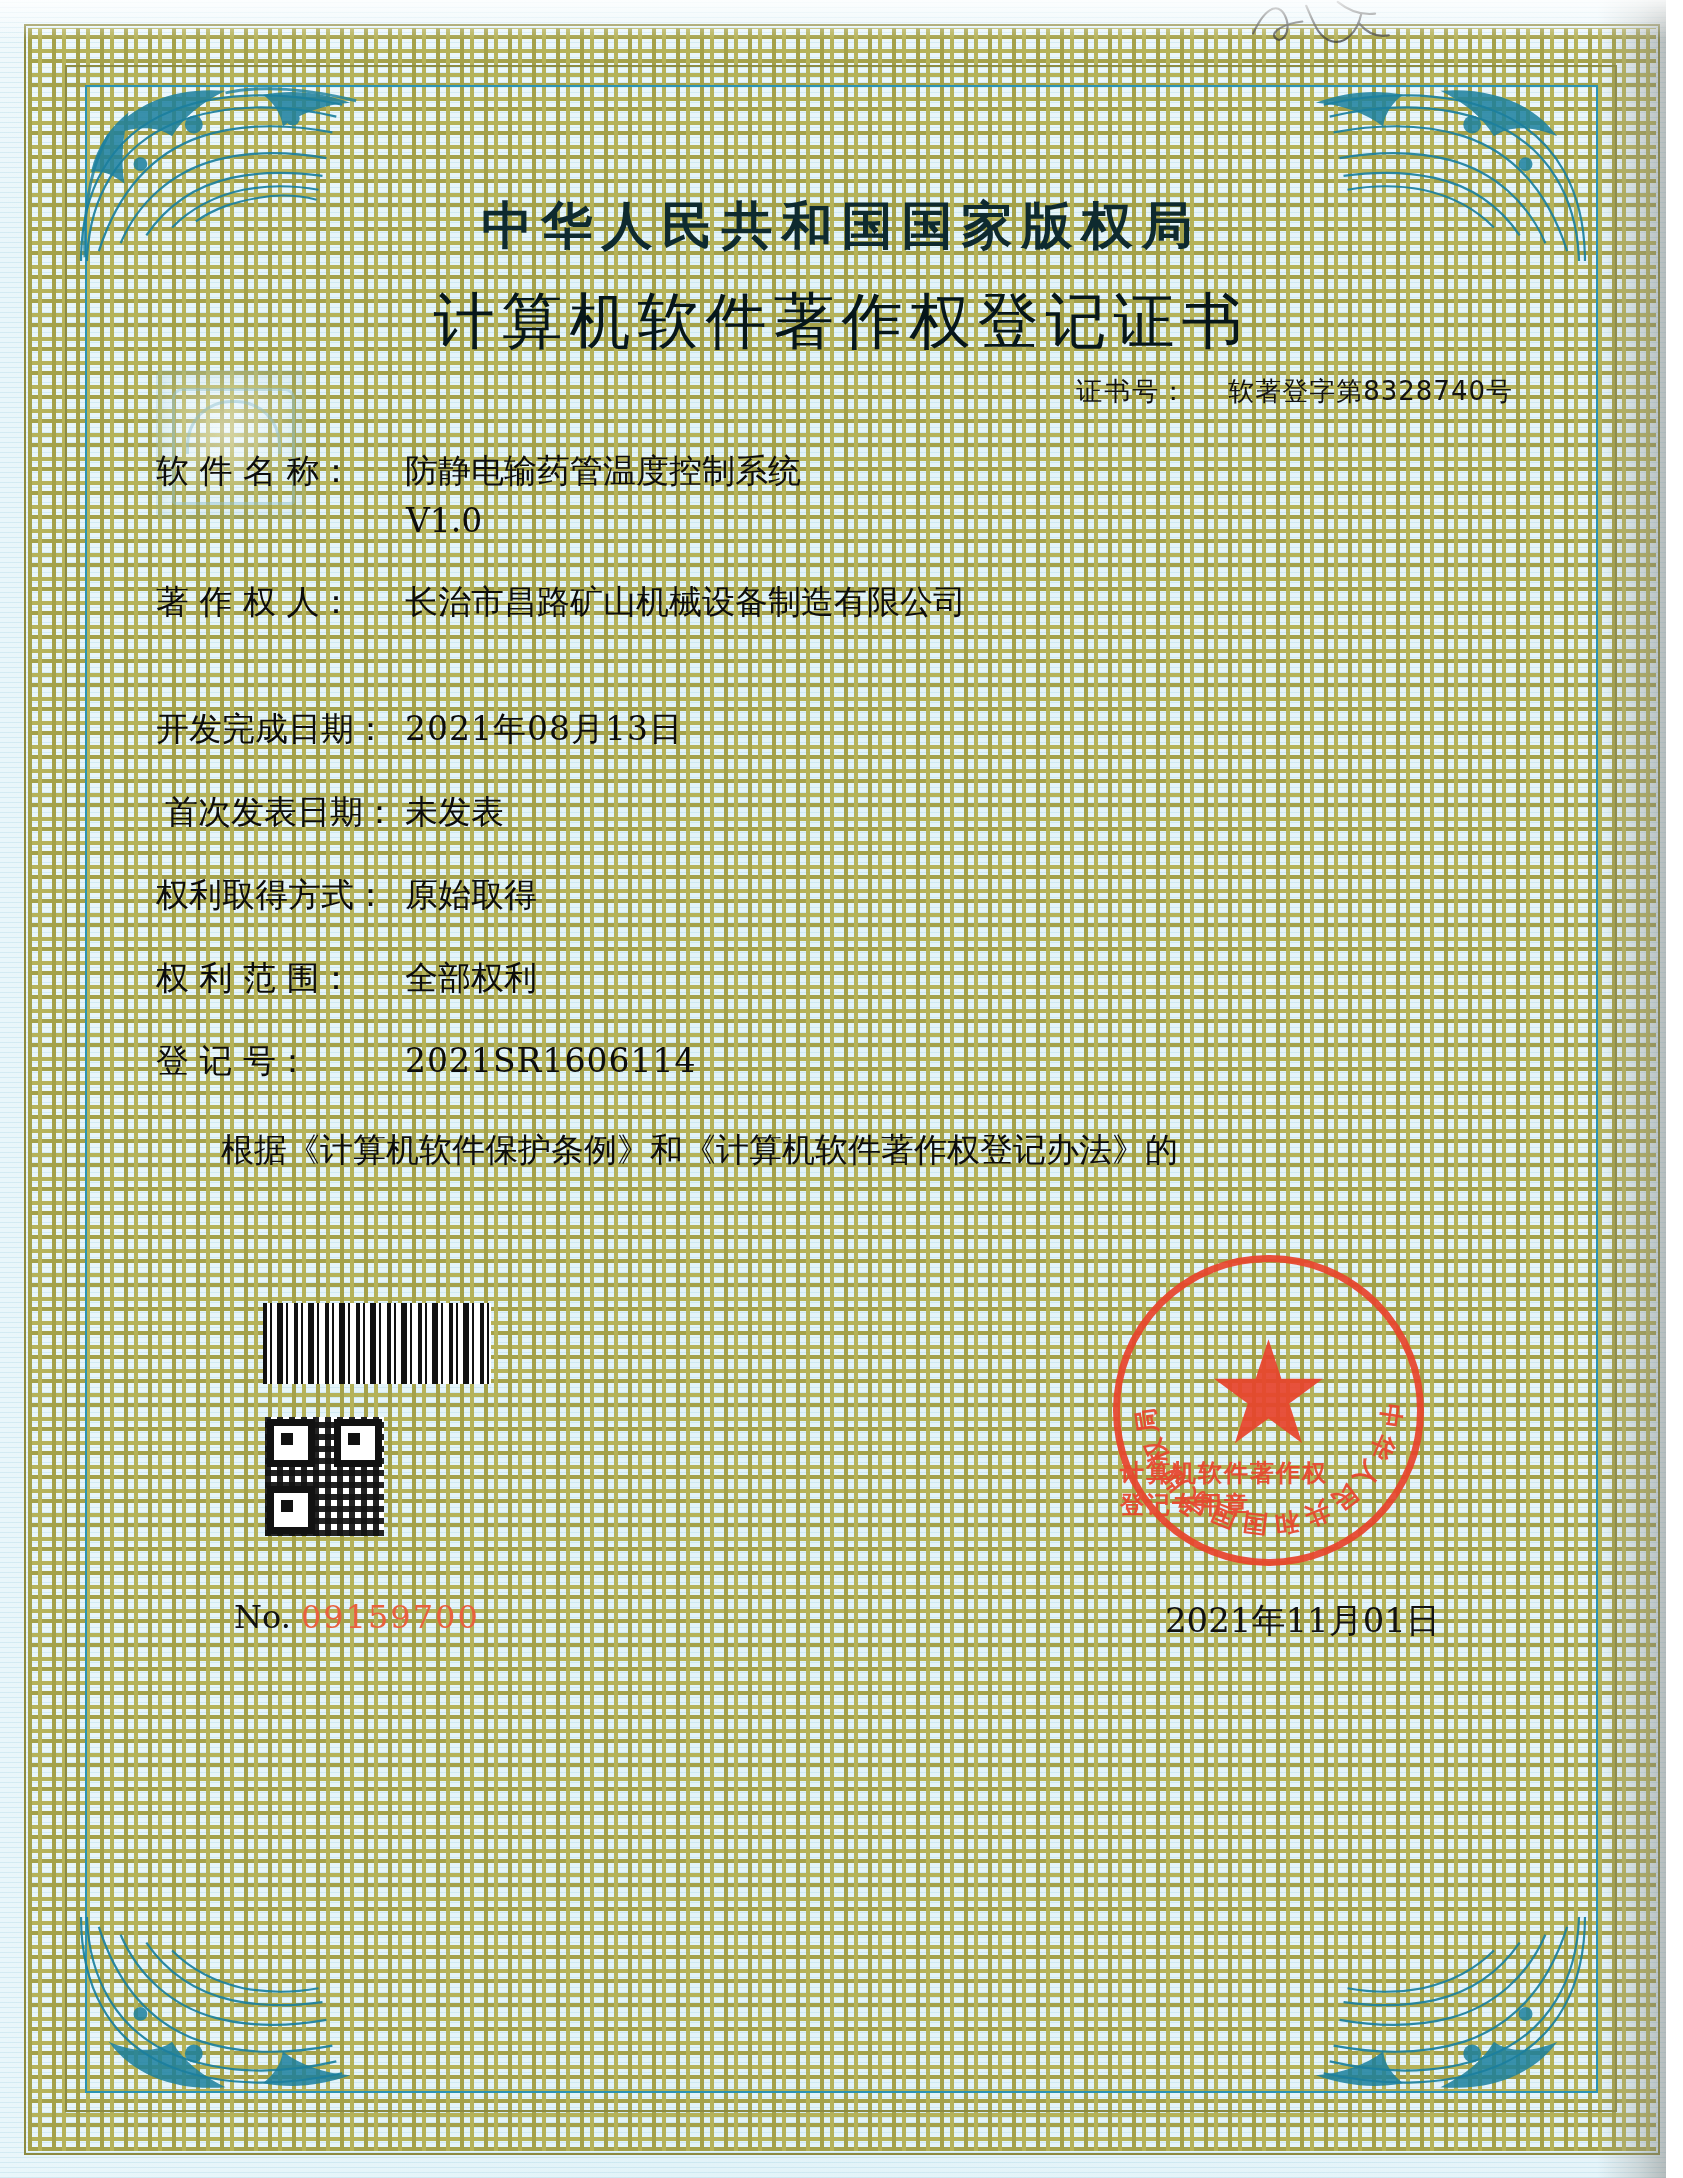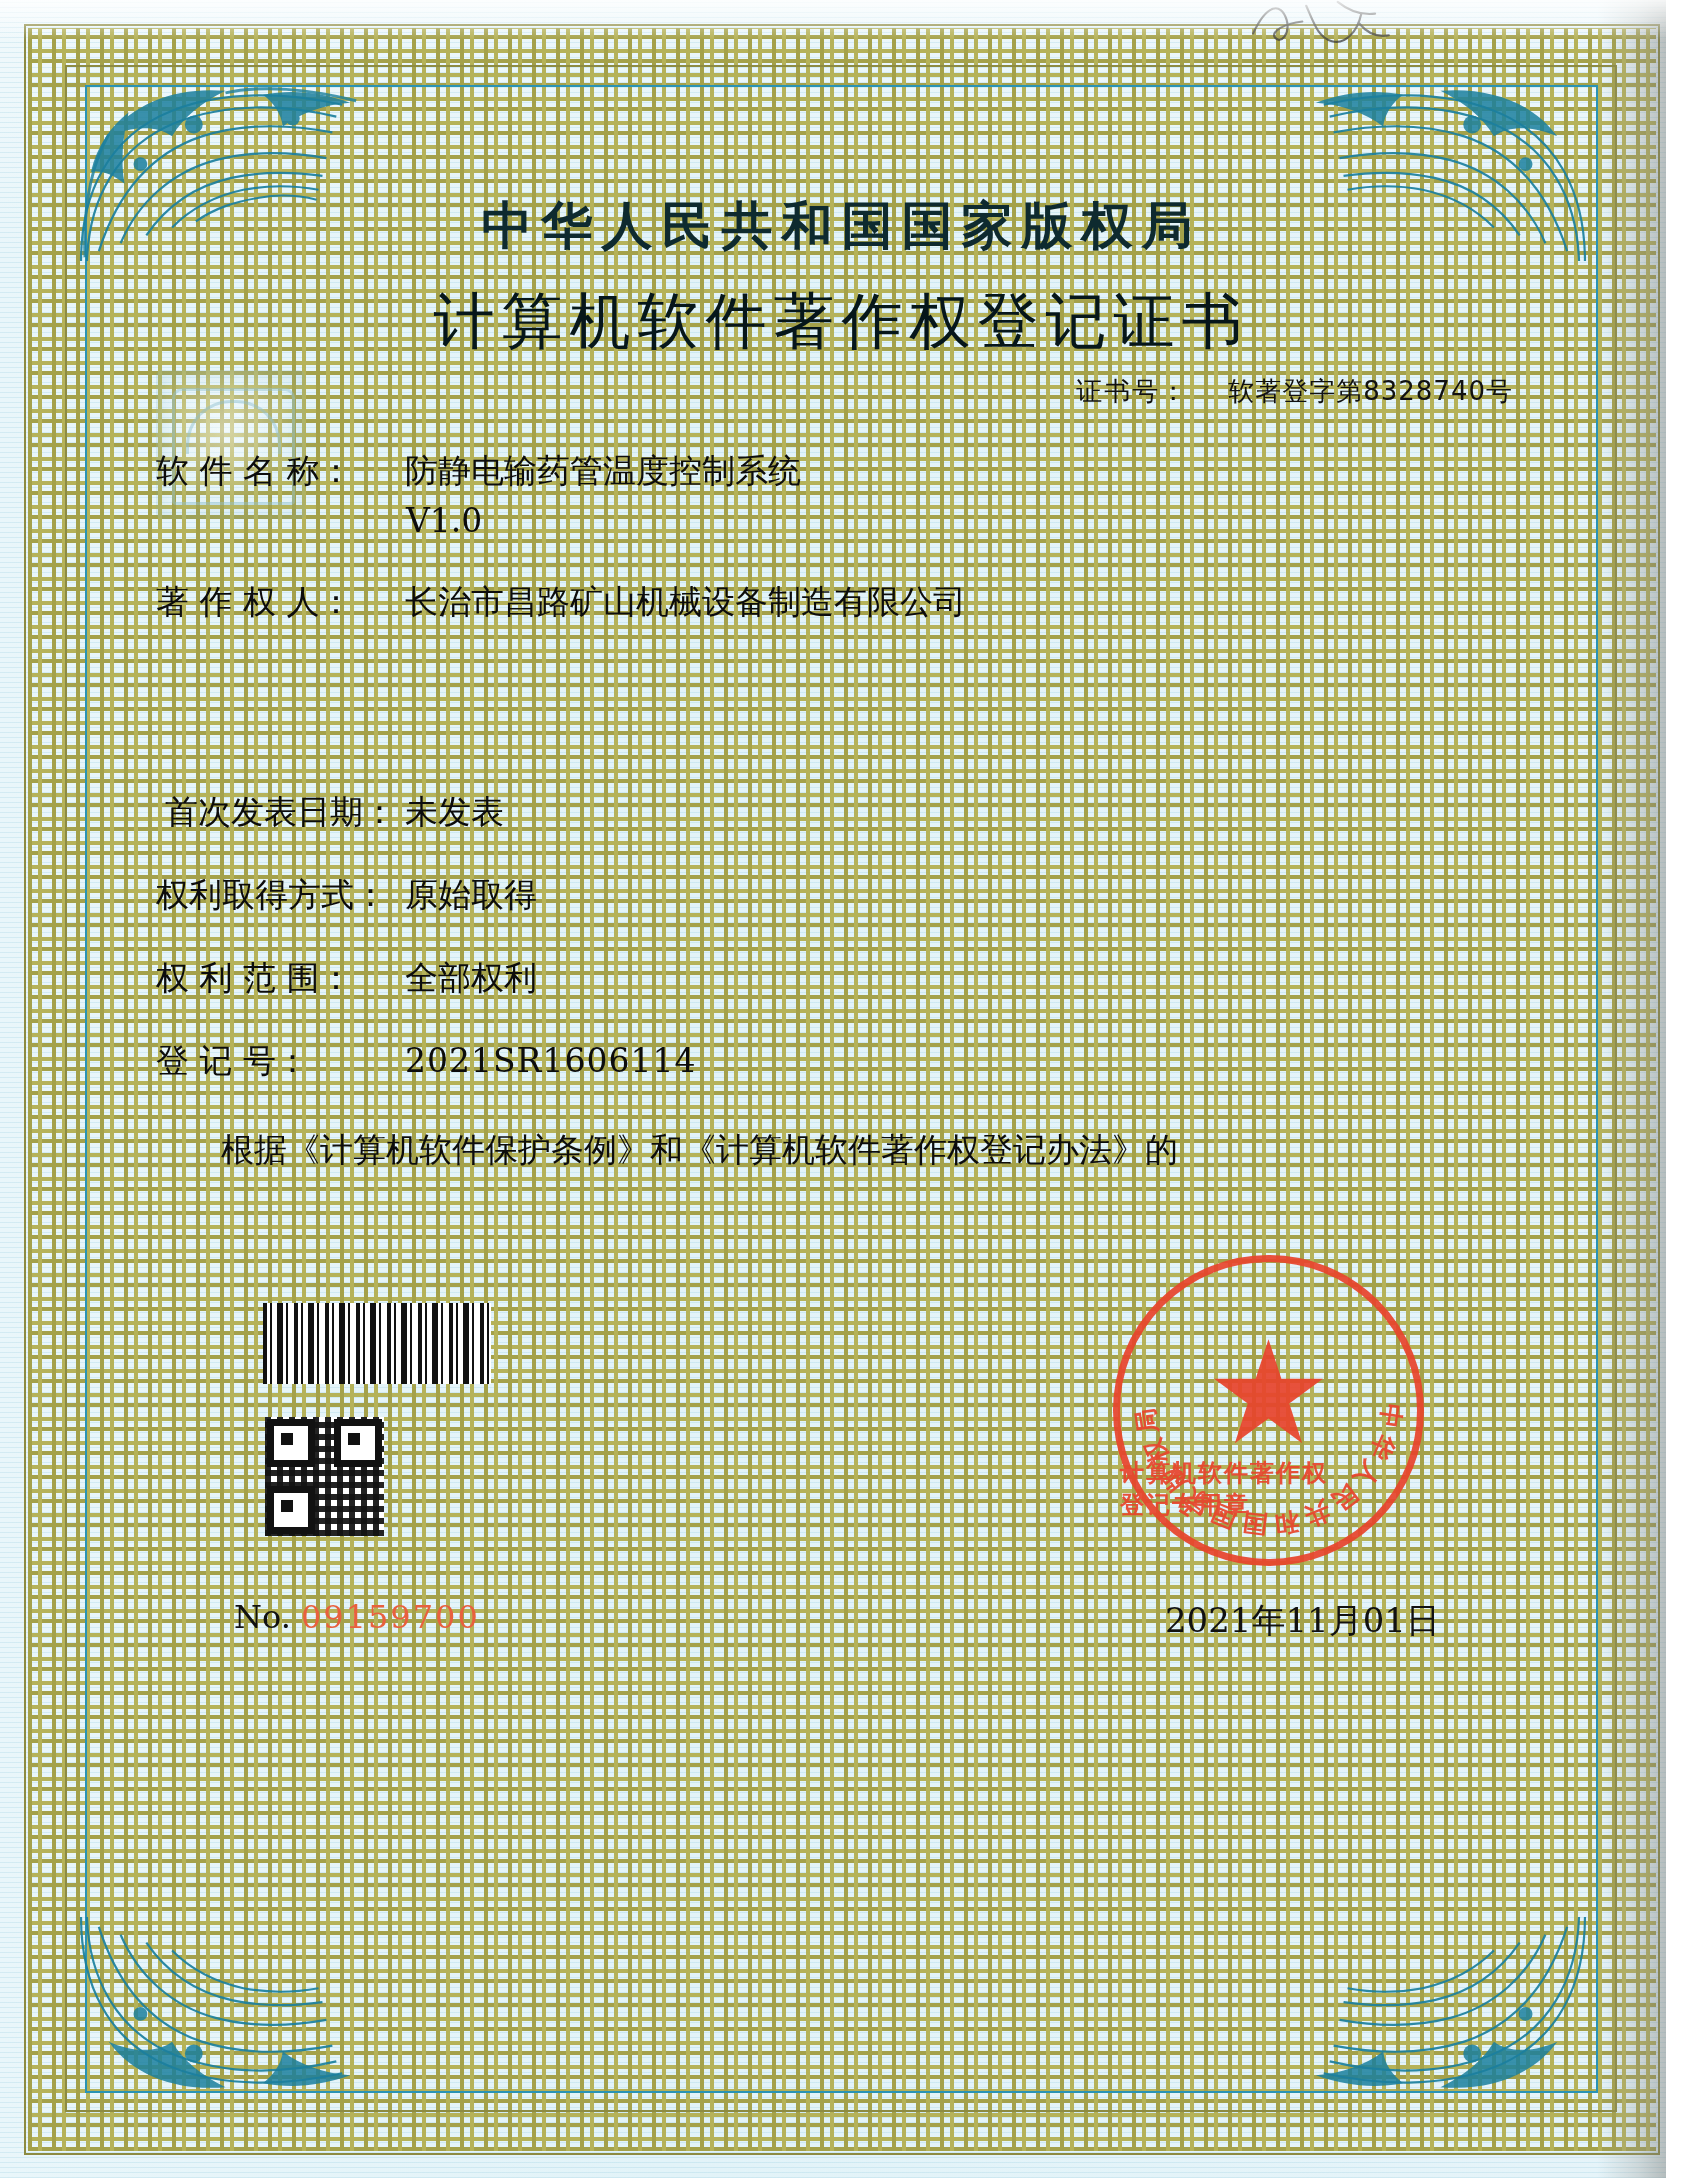--- a/index.html
+++ b/index.html
@@ -433,20 +433,23 @@
 
     <div class="field" id="software-name-row">
       <span class="lab cn">软 件 名 称：</span><span class="val cn">防静电输药管温度控制系统</span>
     </div>
     <div id="software-version">V1.0</div>
 
     <div class="field" id="owner-row">
       <span class="lab cn">著 作 权 人：</span><span class="val cn">长治市昌路矿山机械设备制造有限公司</span>
     </div>
 
+    <div class="field" id="dev-date-row">
+      <span class="lab cn">开发完成日期：</span><span class="val mono">2021年08月13日</span>
+    </div>
 
     <div class="field" id="pub-date-row">
       <span class="lab cn">首次发表日期：</span><span class="val cn">未发表</span>
     </div>
 
     <div class="field" id="acq-row">
       <span class="lab cn">权利取得方式：</span><span class="val cn">原始取得</span>
     </div>
 
     <div class="field" id="scope-row">

